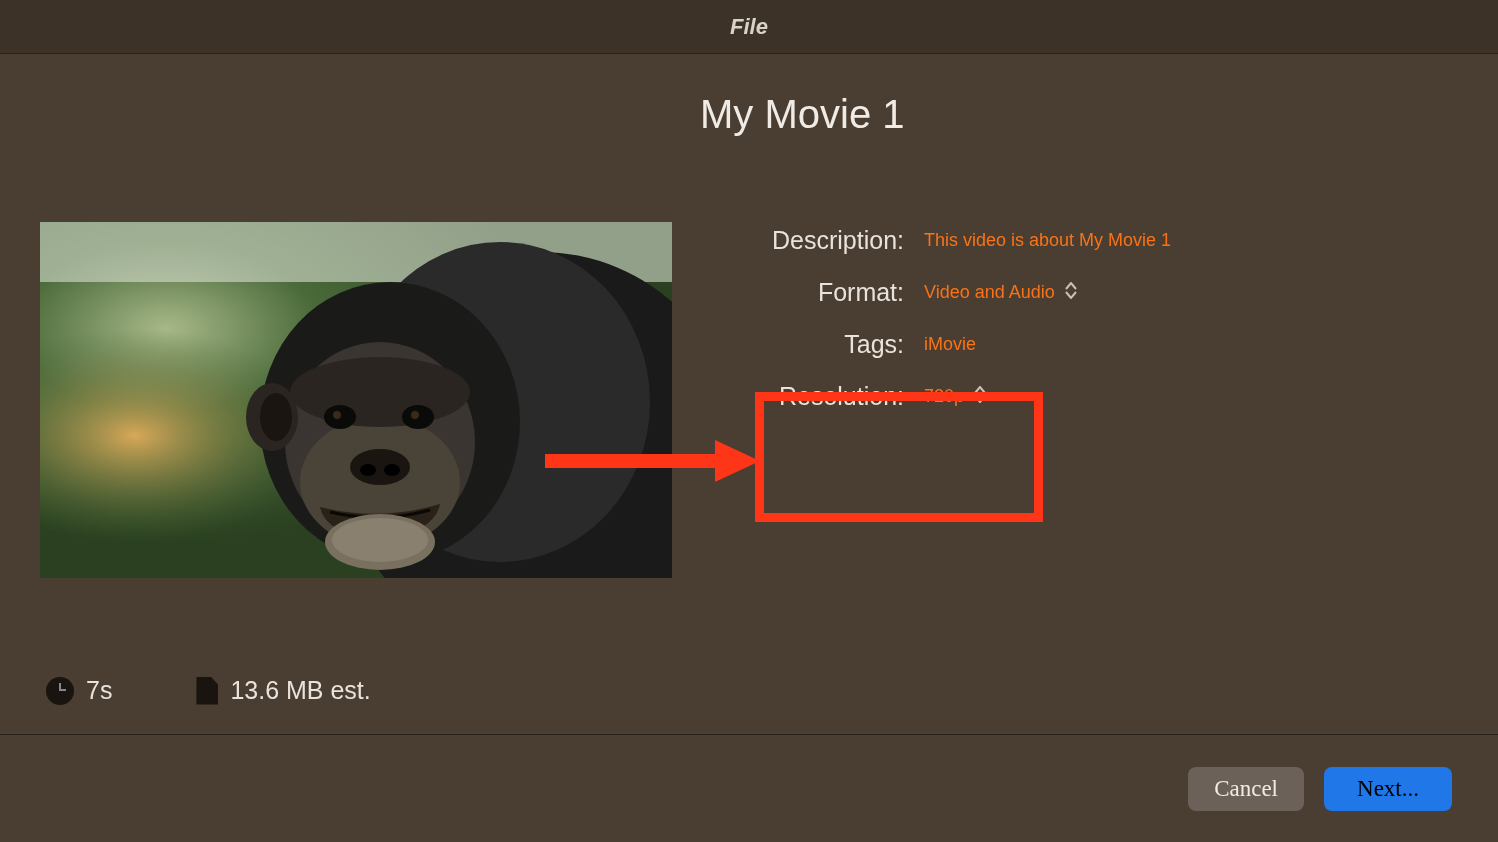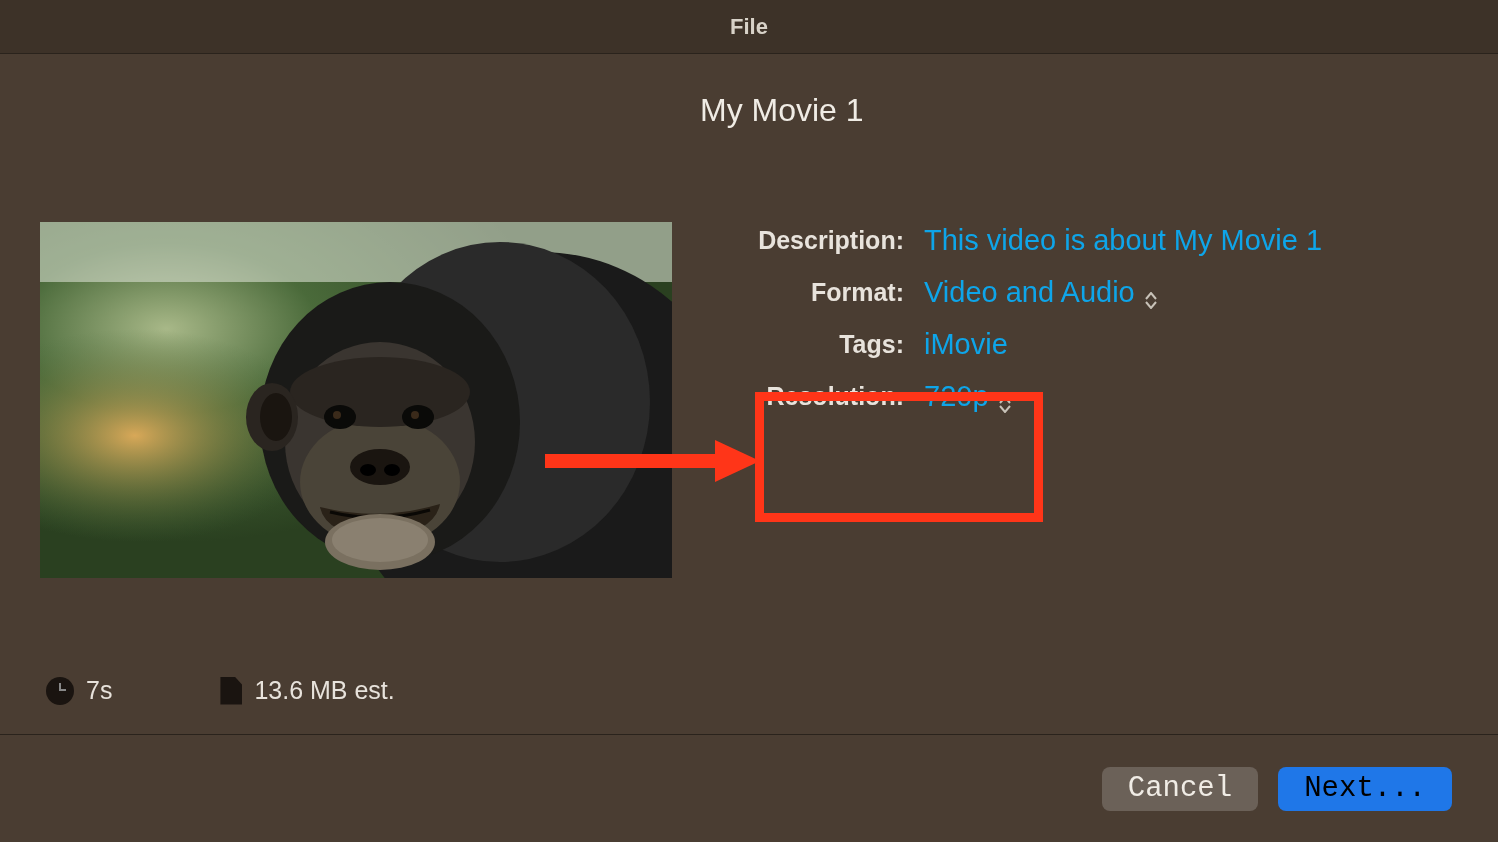--- a/index.html
+++ b/index.html
@@ -16,36 +16,37 @@
       overflow: hidden;
       position: relative;
     }
     .titlebar {
       height: 54px;
       background: #3d3228;
       display: flex;
       align-items: center;
       justify-content: center;
       border-bottom: 1px solid #2a231c;
+      font-style: italic;
     }
     .titlebar-text {
       font-size: 22px;
       font-weight: 600;
       color: #d8d2c8;
     }
     .content {
       position: relative;
       padding: 40px 40px 0 40px;
       height: calc(100% - 54px - 108px);
     }
     .movie-title {
       position: absolute;
       top: 38px;
       left: 700px;
-      font-size: 32px;
+      font-size: 40px;
       font-weight: 400;
       color: #f0ece5;
     }
     .thumbnail {
       position: absolute;
       top: 168px;
       left: 40px;
       width: 632px;
       height: 356px;
       background: linear-gradient(135deg, #5a7a4a 0%, #3a5030 30%, #1a1a1a 60%, #2a2a2a 100%);
@@ -66,28 +67,27 @@
       align-items: center;
       margin-bottom: 16px;
       height: 36px;
     }
     .form-label {
       width: 208px;
       text-align: right;
       font-size: 25px;
       color: #e8e3dc;
       padding-right: 4px;
-      font-weight: bold;
     }
     .form-value {
-      font-size: 29px;
-      color: #0ea5e9;
+      font-size: 18px;
+      color: #f97316;
       padding-left: 16px;
       display: flex;
-      align-items: flex-end;
+      align-items: flex-start;
       gap: 8px;
     }
     .select-indicator {
       display: inline-flex;
       flex-direction: column;
       gap: 1px;
       margin-left: 2px;
     }
     .select-indicator svg {
       width: 12px;
@@ -107,21 +107,21 @@
       top: 382px;
       left: 545px;
       pointer-events: none;
     }
     .footer-info {
       position: absolute;
       top: 622px;
       left: 46px;
       display: flex;
       align-items: center;
-      gap: 108px;
+      gap: 84px;
       font-size: 25px;
       color: #e8e3dc;
     }
     .info-item {
       display: flex;
       align-items: center;
       gap: 12px;
     }
     .clock-icon {
       width: 28px;
@@ -166,24 +166,24 @@
       display: flex;
       align-items: center;
       justify-content: flex-end;
       padding-right: 46px;
       gap: 20px;
     }
     .btn {
       height: 44px;
       padding: 0 26px;
       border-radius: 8px;
-      font-size: 29px;
+      font-size: 23px;
       border: none;
       cursor: pointer;
-      font-family: Liberation Mono, monospace;
+      font-family: Liberation Serif, serif;
     }
     .btn-cancel {
       background: #6b6158;
       color: #f0ece5;
     }
     .btn-next {
       background: #1f77e8;
       color: #000000;
       min-width: 128px;
     }

